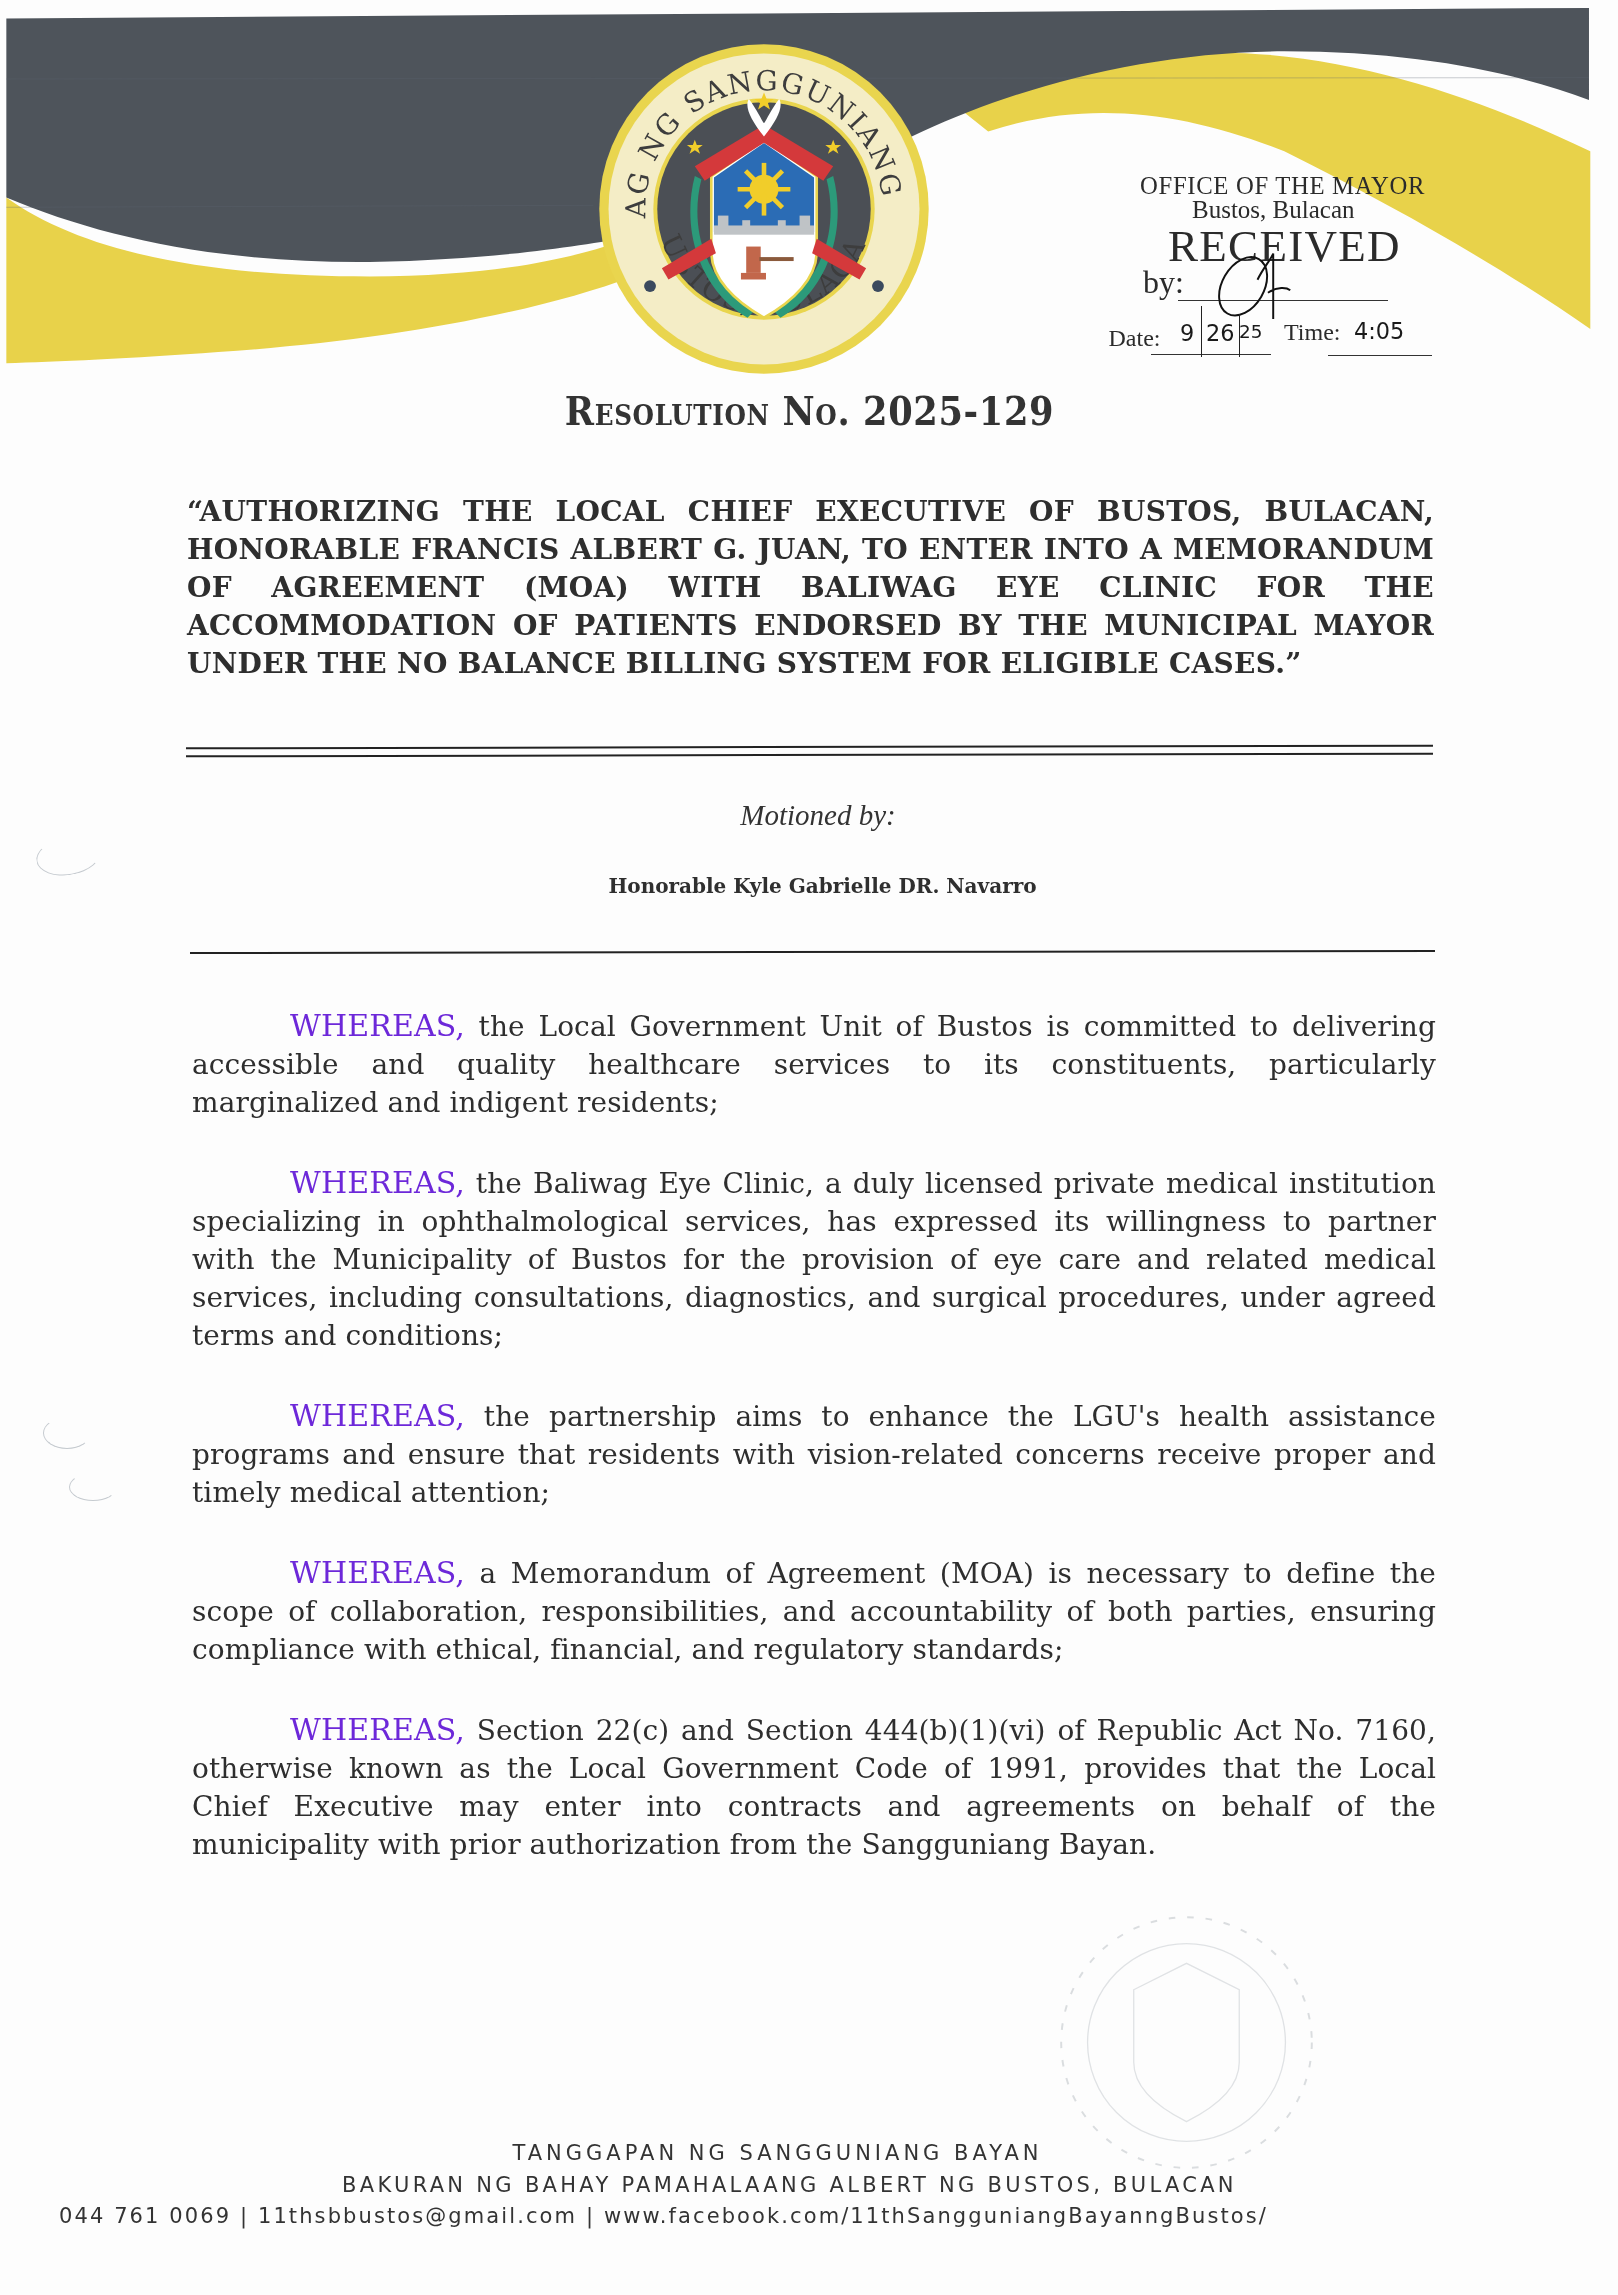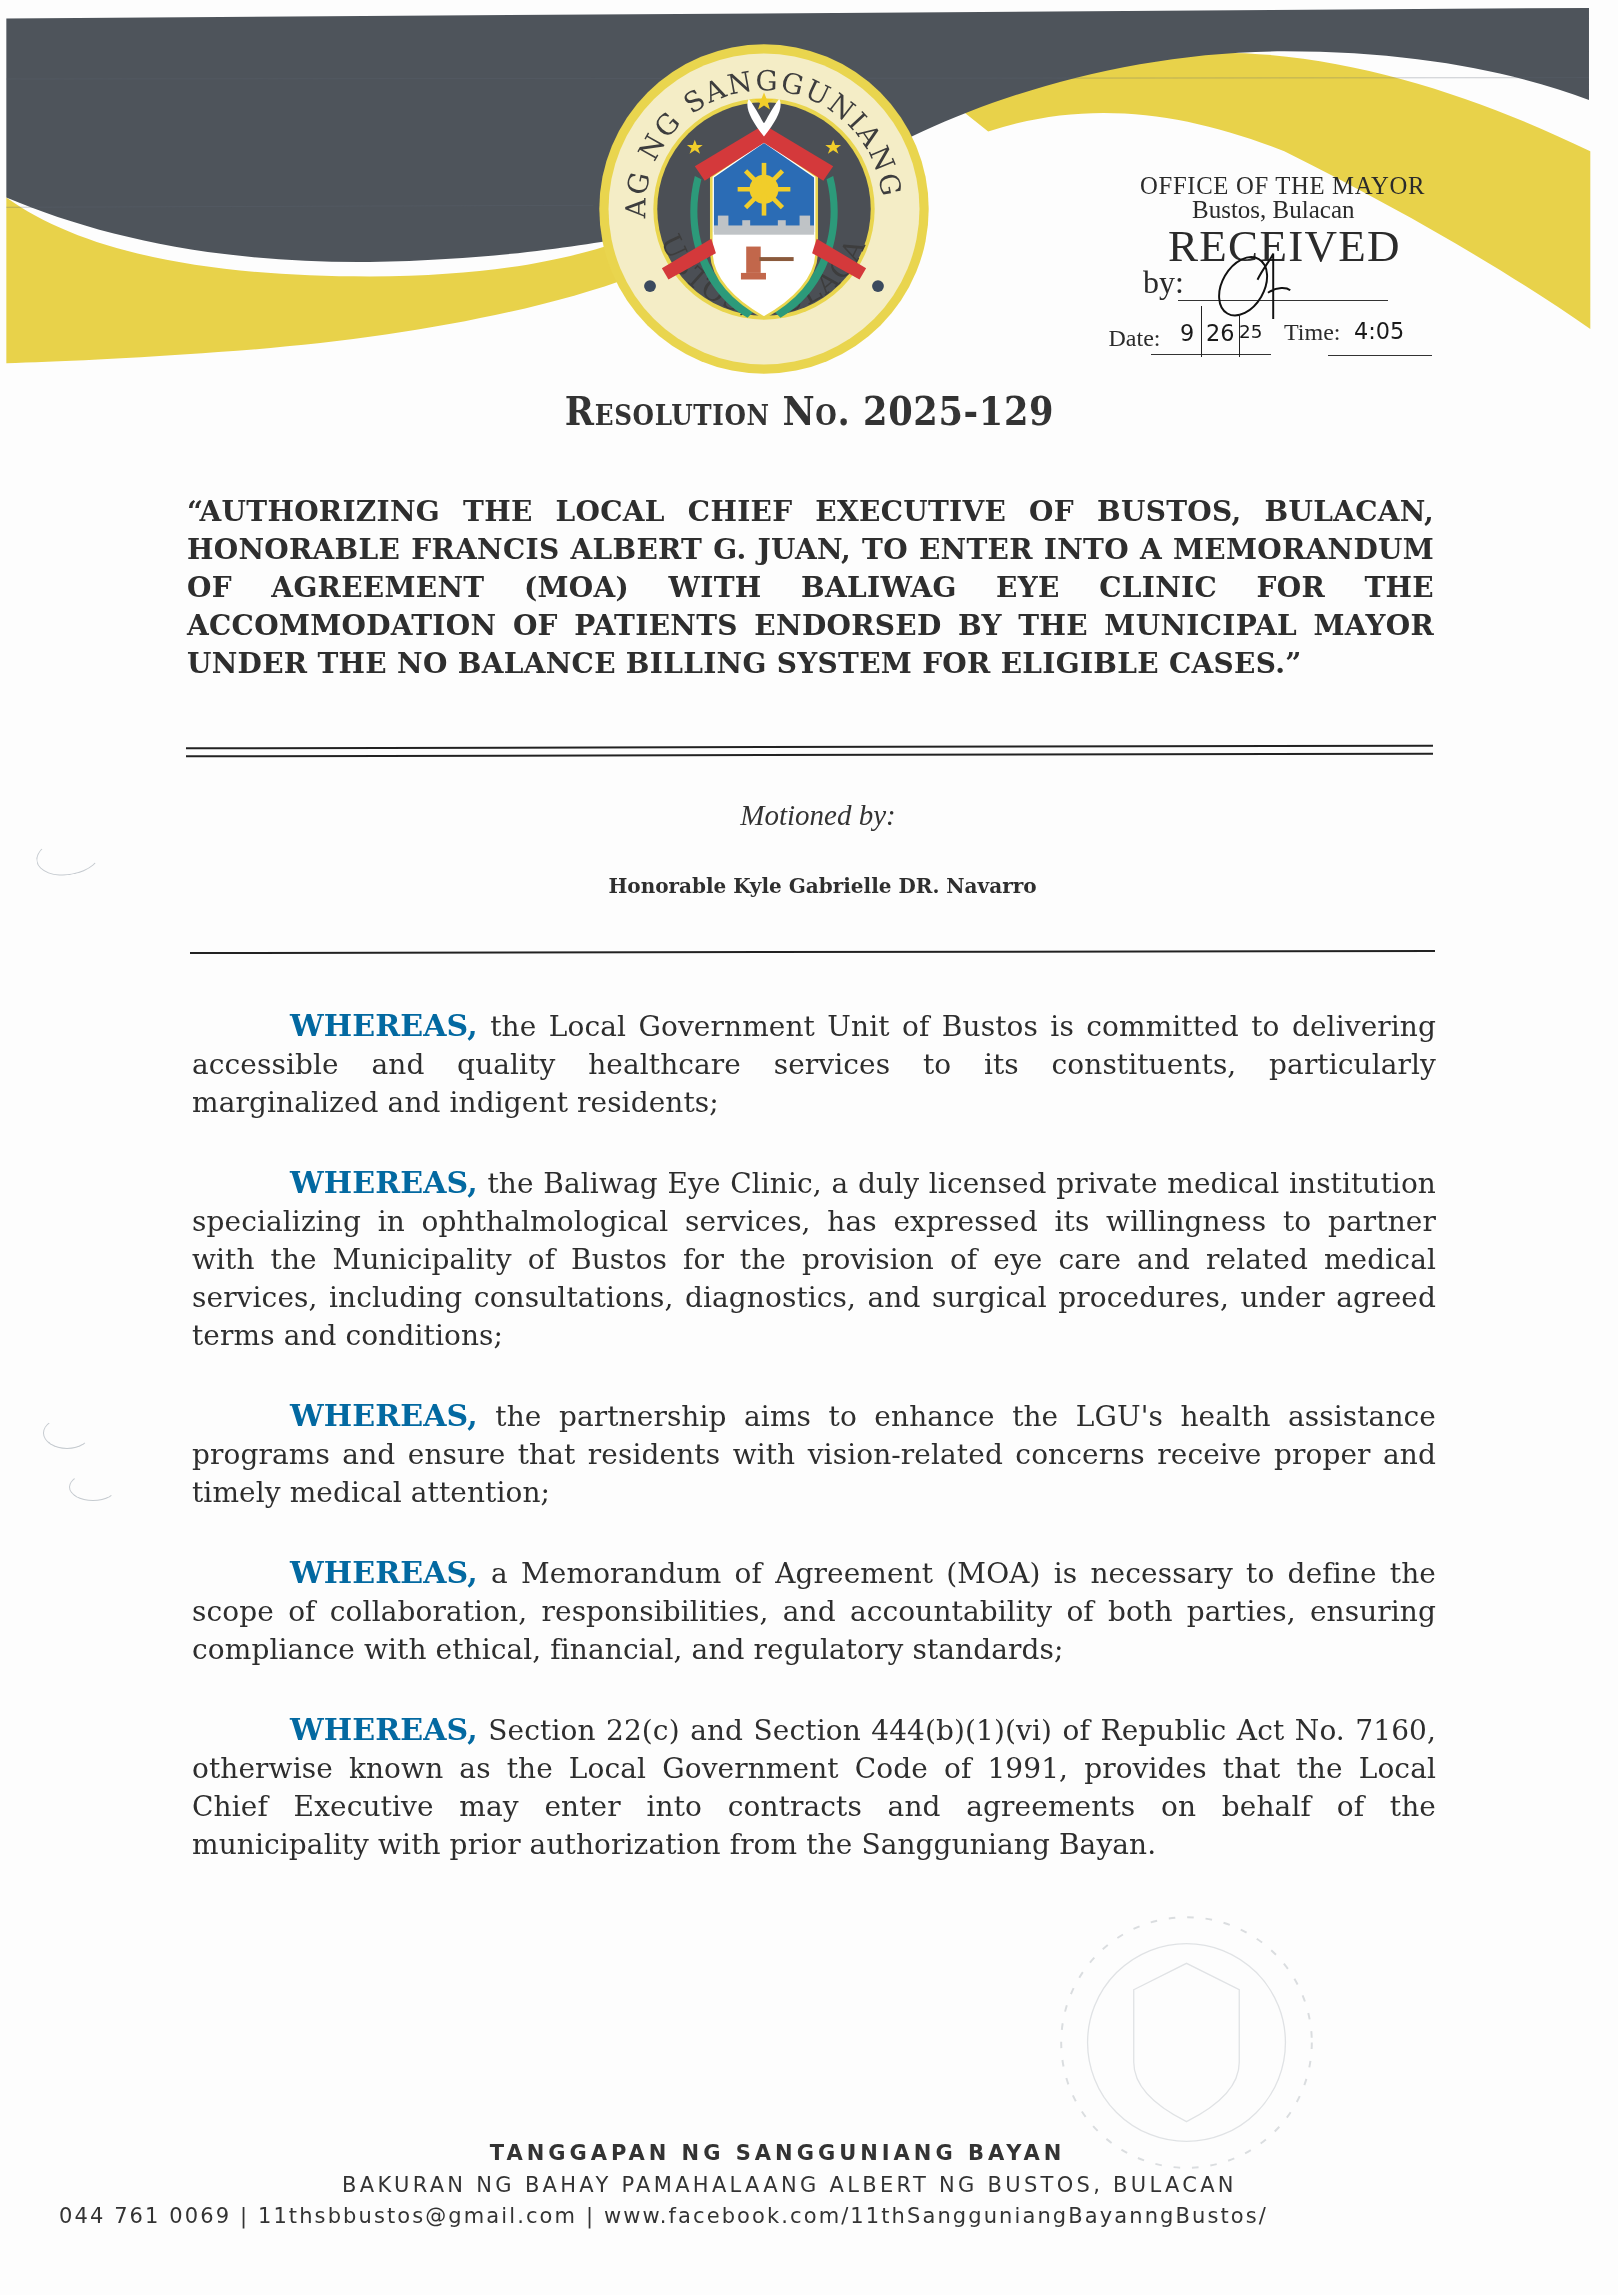--- a/index.html
+++ b/index.html
@@ -175,43 +175,43 @@
       font-family: "DejaVu Serif", "Liberation Serif", serif;
       font-size: 28px;
       line-height: 38px;
       text-align: justify;
       color: #2e2e2e;
       text-indent: 98px;
       margin: 0 0 42px 0;
       letter-spacing: 0.1px;
     }
     .para .lead {
-      font-weight: bold;
-      color: #0369a1;
+      font-weight: normal;
+      color: #6d28d9;
       font-size: 30px;
     }
 
     
     .dry-seal {
       position: absolute;
       left: 1048px; top: 1904px;
       width: 277px; height: 277px;
       opacity: 0.35;
     }
 
     
     .footer {
       position: absolute;
       left: 0; top: 2141px; width: 1619px;
       font-family: "DejaVu Sans", "Liberation Sans", sans-serif;
       color: #333;
       text-align: center;
     }
     .footer .office-name {
-      font-size: 21px; font-weight: bold; letter-spacing: 4px;
+      font-size: 21px; font-weight: normal; letter-spacing: 4px;
       position: absolute; left: 0; width: 1595px; top: 0;
       padding-right: 40px; box-sizing: border-box;
     }
     .footer .address {
       font-size: 21px; letter-spacing: 3.3px;
       position: absolute; left: 0; width: 1619px; top: 32px;
       padding-right: 40px; box-sizing: border-box;
     }
     .footer .contact {
       font-size: 21px; letter-spacing: 2.1px;

